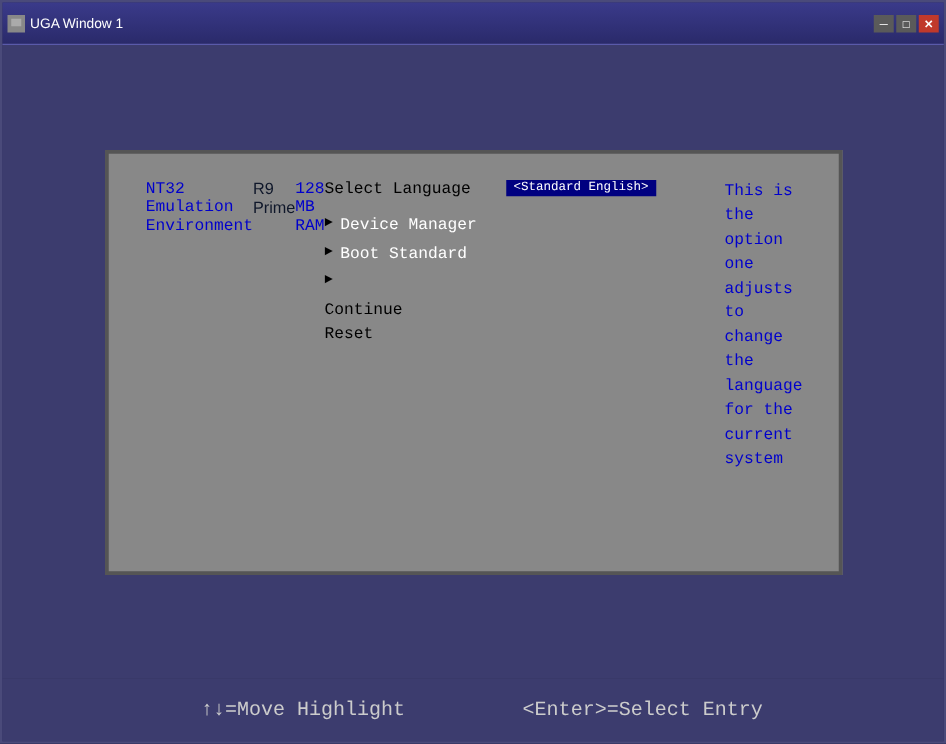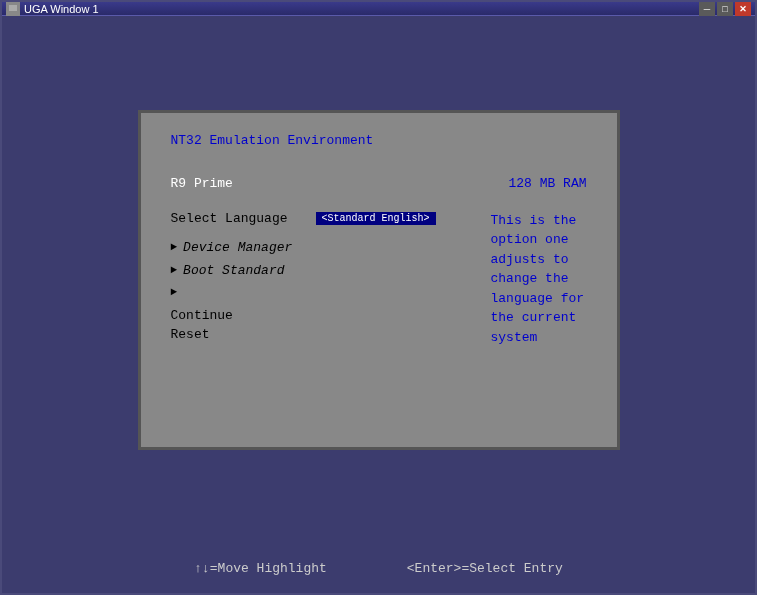--- a/index.html
+++ b/index.html
@@ -19,21 +19,21 @@
     .window-frame {
       width: 757px;
       height: 595px;
       background: #2d2d5e;
       border: 2px solid #4a4a7a;
       display: flex;
       flex-direction: column;
     }
 
     .title-bar {
-      height: 14px;
+      height: 34px;
       background: linear-gradient(to bottom, #3a3a8a, #2a2a6a);
       display: flex;
       align-items: center;
       justify-content: space-between;
       padding: 0 4px;
       border-bottom: 1px solid #5a5aaa;
     }
 
     .title-bar-left {
       display: flex;
@@ -83,28 +83,28 @@
       flex: 1;
       background: #3c3c6e;
       display: flex;
       flex-direction: column;
       align-items: center;
       justify-content: center;
       padding: 20px;
     }
 
     .bios-screen {
-      width: 482px;
+      width: 590px;
       height: 340px;
       background: #888888;
       border: 3px solid #555;
       padding: 20px 30px;
       position: relative;
       display: flex;
-      flex-direction: column;
+      flex-direction: row;
     }
 
     .bios-header {
       margin-bottom: 20px;
     }
 
     .bios-title {
       color: #0000cc;
       font-size: 13px;
       font-family: 'Courier New', Courier, monospace;
@@ -112,23 +112,23 @@
       margin-bottom: 8px;
     }
 
     .bios-system-info {
       display: flex;
       justify-content: space-between;
       margin-bottom: 20px;
     }
 
     .bios-model {
-      color: #ffffff;
-      font-size: 13px;
-      font-family: Liberation Mono, monospace;
+      color: #0f172a;
+      font-size: 13px;
+      font-family: Liberation Sans, sans-serif;
     }
 
     .bios-ram {
       color: #0000cc;
       font-size: 13px;
       font-family: 'Courier New', Courier, monospace;
     }
 
     .bios-main {
       display: flex;
@@ -164,24 +164,23 @@
       font-family: 'Courier New', Courier, monospace;
     }
 
     .menu-arrow {
       color: #000;
       font-size: 11px;
       margin-right: 6px;
     }
 
     .menu-item-text {
-      color: #000000;
-      font-size: 13px;
-      font-family: 'Courier New', Courier, monospace;
-      font-style: italic;
+      color: #ffffff;
+      font-size: 13px;
+      font-family: 'Courier New', Courier, monospace;
     }
 
     .bios-actions {
       margin-top: 10px;
       display: flex;
       flex-direction: column;
       gap: 4px;
     }
 
     .action-item {
@@ -208,22 +207,23 @@
       height: 50px;
       background: #3c3c6e;
       display: flex;
       align-items: center;
       justify-content: center;
       gap: 80px;
     }
 
     .bottom-hint {
       color: #cccccc;
-      font-size: 13px;
-      font-family: 'Courier New', Courier, monospace;
+      font-size: 16px;
+      font-family: 'Courier New', Courier, monospace;
+      margin-left: 14px;
     }
 
     .select-row {
       display: flex;
       align-items: center;
       margin-bottom: 14px;
     }
   </style>
 </head>
 <body>

